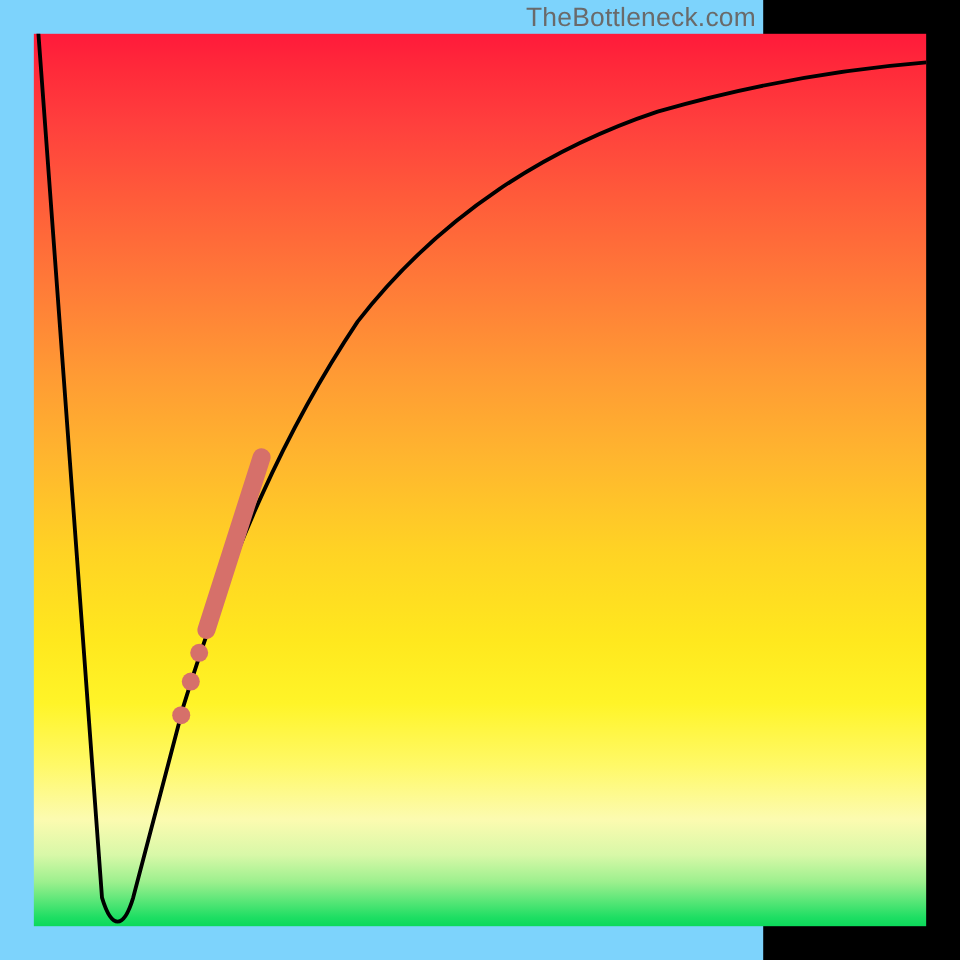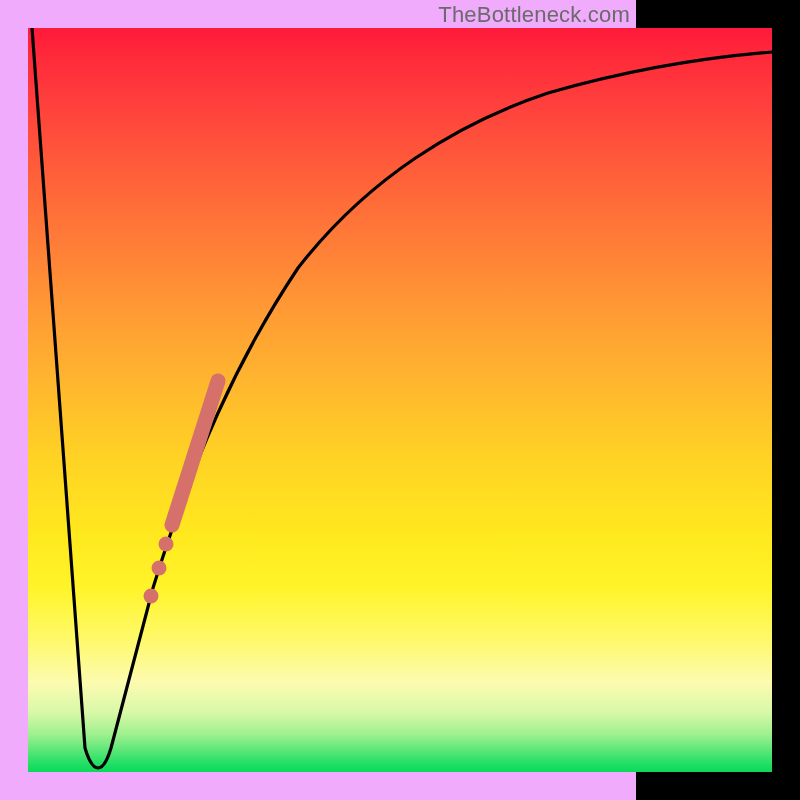--- a/index.html
+++ b/index.html
@@ -8,21 +8,21 @@
     width: 800px;
     height: 800px;
     overflow: hidden;
     background: #000;
     font-family: Arial, Helvetica, sans-serif;
   }
   .frame {
     position: absolute;
     top: 0; left: 0;
     width: 636px; height: 800px;
-    background: #f0abfc;
+    background: #7dd3fc;
   }
   .plot {
     position: absolute;
     top: 28px;
     left: 28px;
     width: 744px;
     height: 744px;
     overflow: hidden;
   }
   .gradient {

